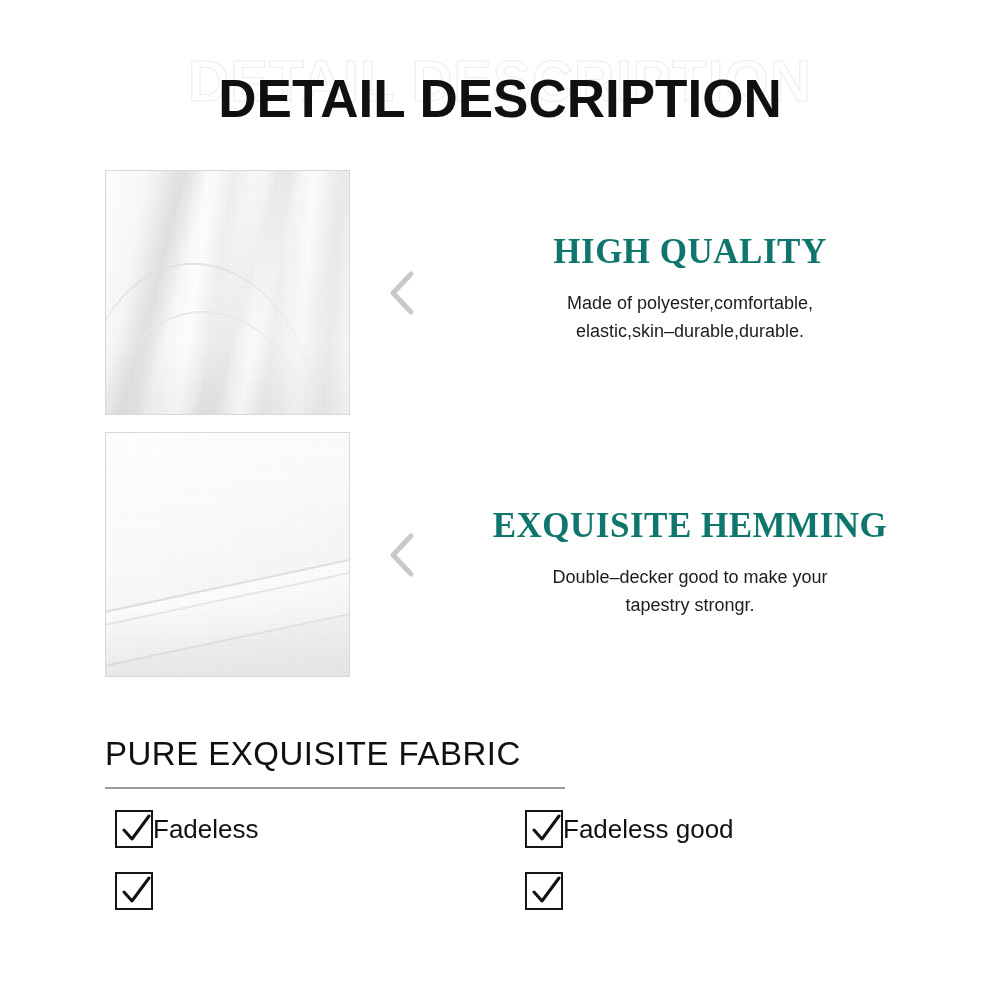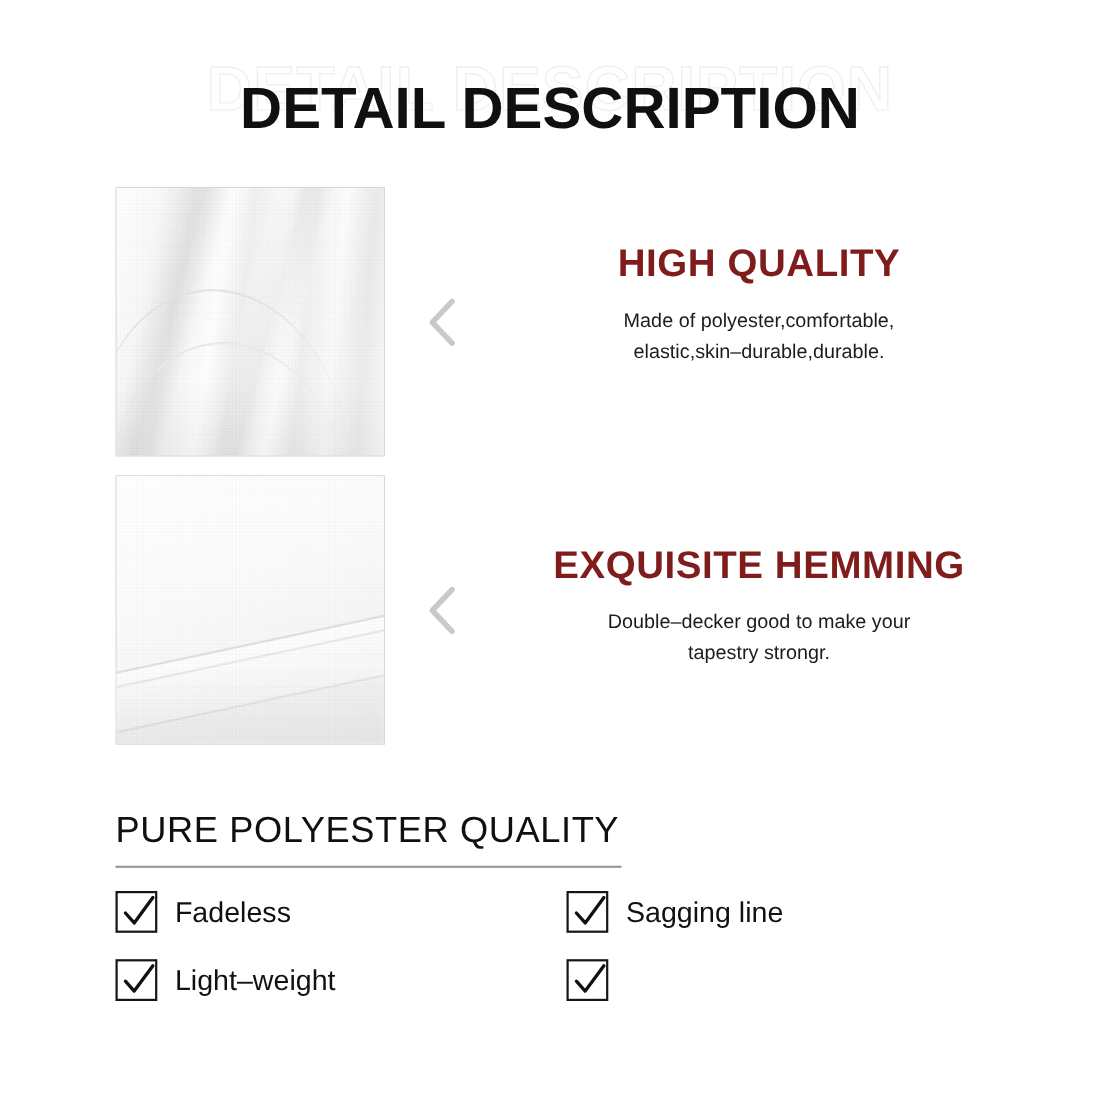--- a/index.html
+++ b/index.html
@@ -164,23 +164,24 @@
     position: absolute;
     left: 430px;
     top: 46px;
     width: 520px;
     text-align: center;
   }
   .feature-heading {
     font-size: 35px;
     font-weight: 700;
     letter-spacing: 0.5px;
-    color: #7f1d1d;
-    margin: 4px 0 18px 0;
-    white-space: nowrap;
+    color: #0f766e;
+    margin: 16px 0 18px 0;
+    white-space: nowrap;
+    font-family: Liberation Serif, serif;
   }
   .feature-desc {
     font-size: 18px;
     line-height: 1.55;
     color: #1c1c1c;
     margin: 0;
     font-weight: 400;
   }
   .feature-2 .feature-text { top: 58px; }
 
@@ -215,21 +216,21 @@
     left: 105px;
     top: 75px;
     width: 800px;
     display: grid;
     grid-template-columns: 410px 390px;
     grid-row-gap: 24px;
   }
   .check-item {
     display: flex;
     align-items: center;
-    gap: 16px;
+    margin-left: 10px;
   }
   .checkbox {
     width: 38px;
     height: 38px;
     border: 2px solid #151515;
     box-sizing: border-box;
     position: relative;
     flex: 0 0 auto;
   }
   .checkbox svg {
@@ -295,50 +296,49 @@
       </svg>
     </div>
     <div class="feature-text">
       <div class="feature-heading">EXQUISITE HEMMING</div>
       <p class="feature-desc">Double–decker good to make your</p>
       <p class="feature-desc">tapestry strongr.</p>
     </div>
   </div>
 
   <div class="bottom">
-    <div class="bottom-title">PURE POLYESTER QUALITY</div>
+    <div class="bottom-title">PURE EXQUISITE FABRIC</div>
     <div class="rule"></div>
 
     <div class="check-grid">
 
       <div class="check-item">
         <div class="checkbox">
           <svg width="32" height="32" viewBox="0 0 32 32">
             <polyline points="4,16 12,25 29,2" fill="none" stroke="#111111" stroke-width="3" stroke-linecap="round" stroke-linejoin="round"></polyline>
           </svg>
         </div>
         <div class="check-label">Fadeless</div>
       </div>
 
       <div class="check-item">
         <div class="checkbox">
           <svg width="32" height="32" viewBox="0 0 32 32">
             <polyline points="4,16 12,25 29,2" fill="none" stroke="#111111" stroke-width="3" stroke-linecap="round" stroke-linejoin="round"></polyline>
           </svg>
         </div>
-        <div class="check-label">Sagging line</div>
+        <div class="check-label">Fadeless good</div>
       </div>
 
       <div class="check-item">
         <div class="checkbox">
           <svg width="32" height="32" viewBox="0 0 32 32">
             <polyline points="4,16 12,25 29,2" fill="none" stroke="#111111" stroke-width="3" stroke-linecap="round" stroke-linejoin="round"></polyline>
           </svg>
         </div>
-        <div class="check-label">Light–weight</div>
       </div>
 
       <div class="check-item">
         <div class="checkbox">
           <svg width="32" height="32" viewBox="0 0 32 32">
             <polyline points="4,16 12,25 29,2" fill="none" stroke="#111111" stroke-width="3" stroke-linecap="round" stroke-linejoin="round"></polyline>
           </svg>
         </div>
       </div>
 

